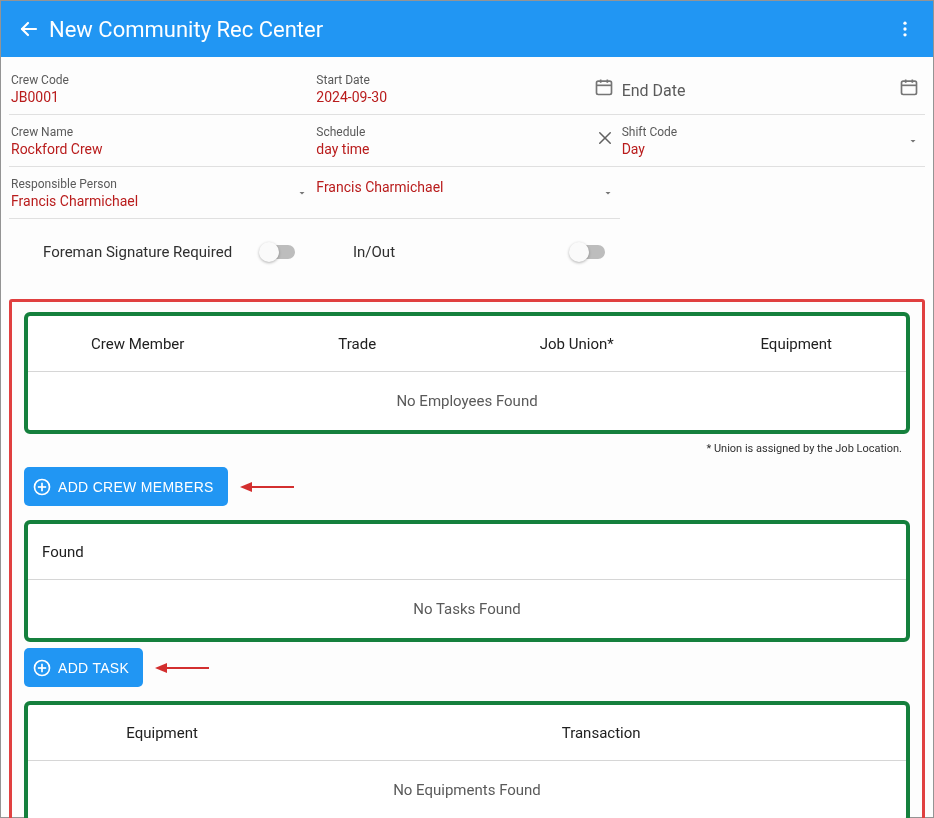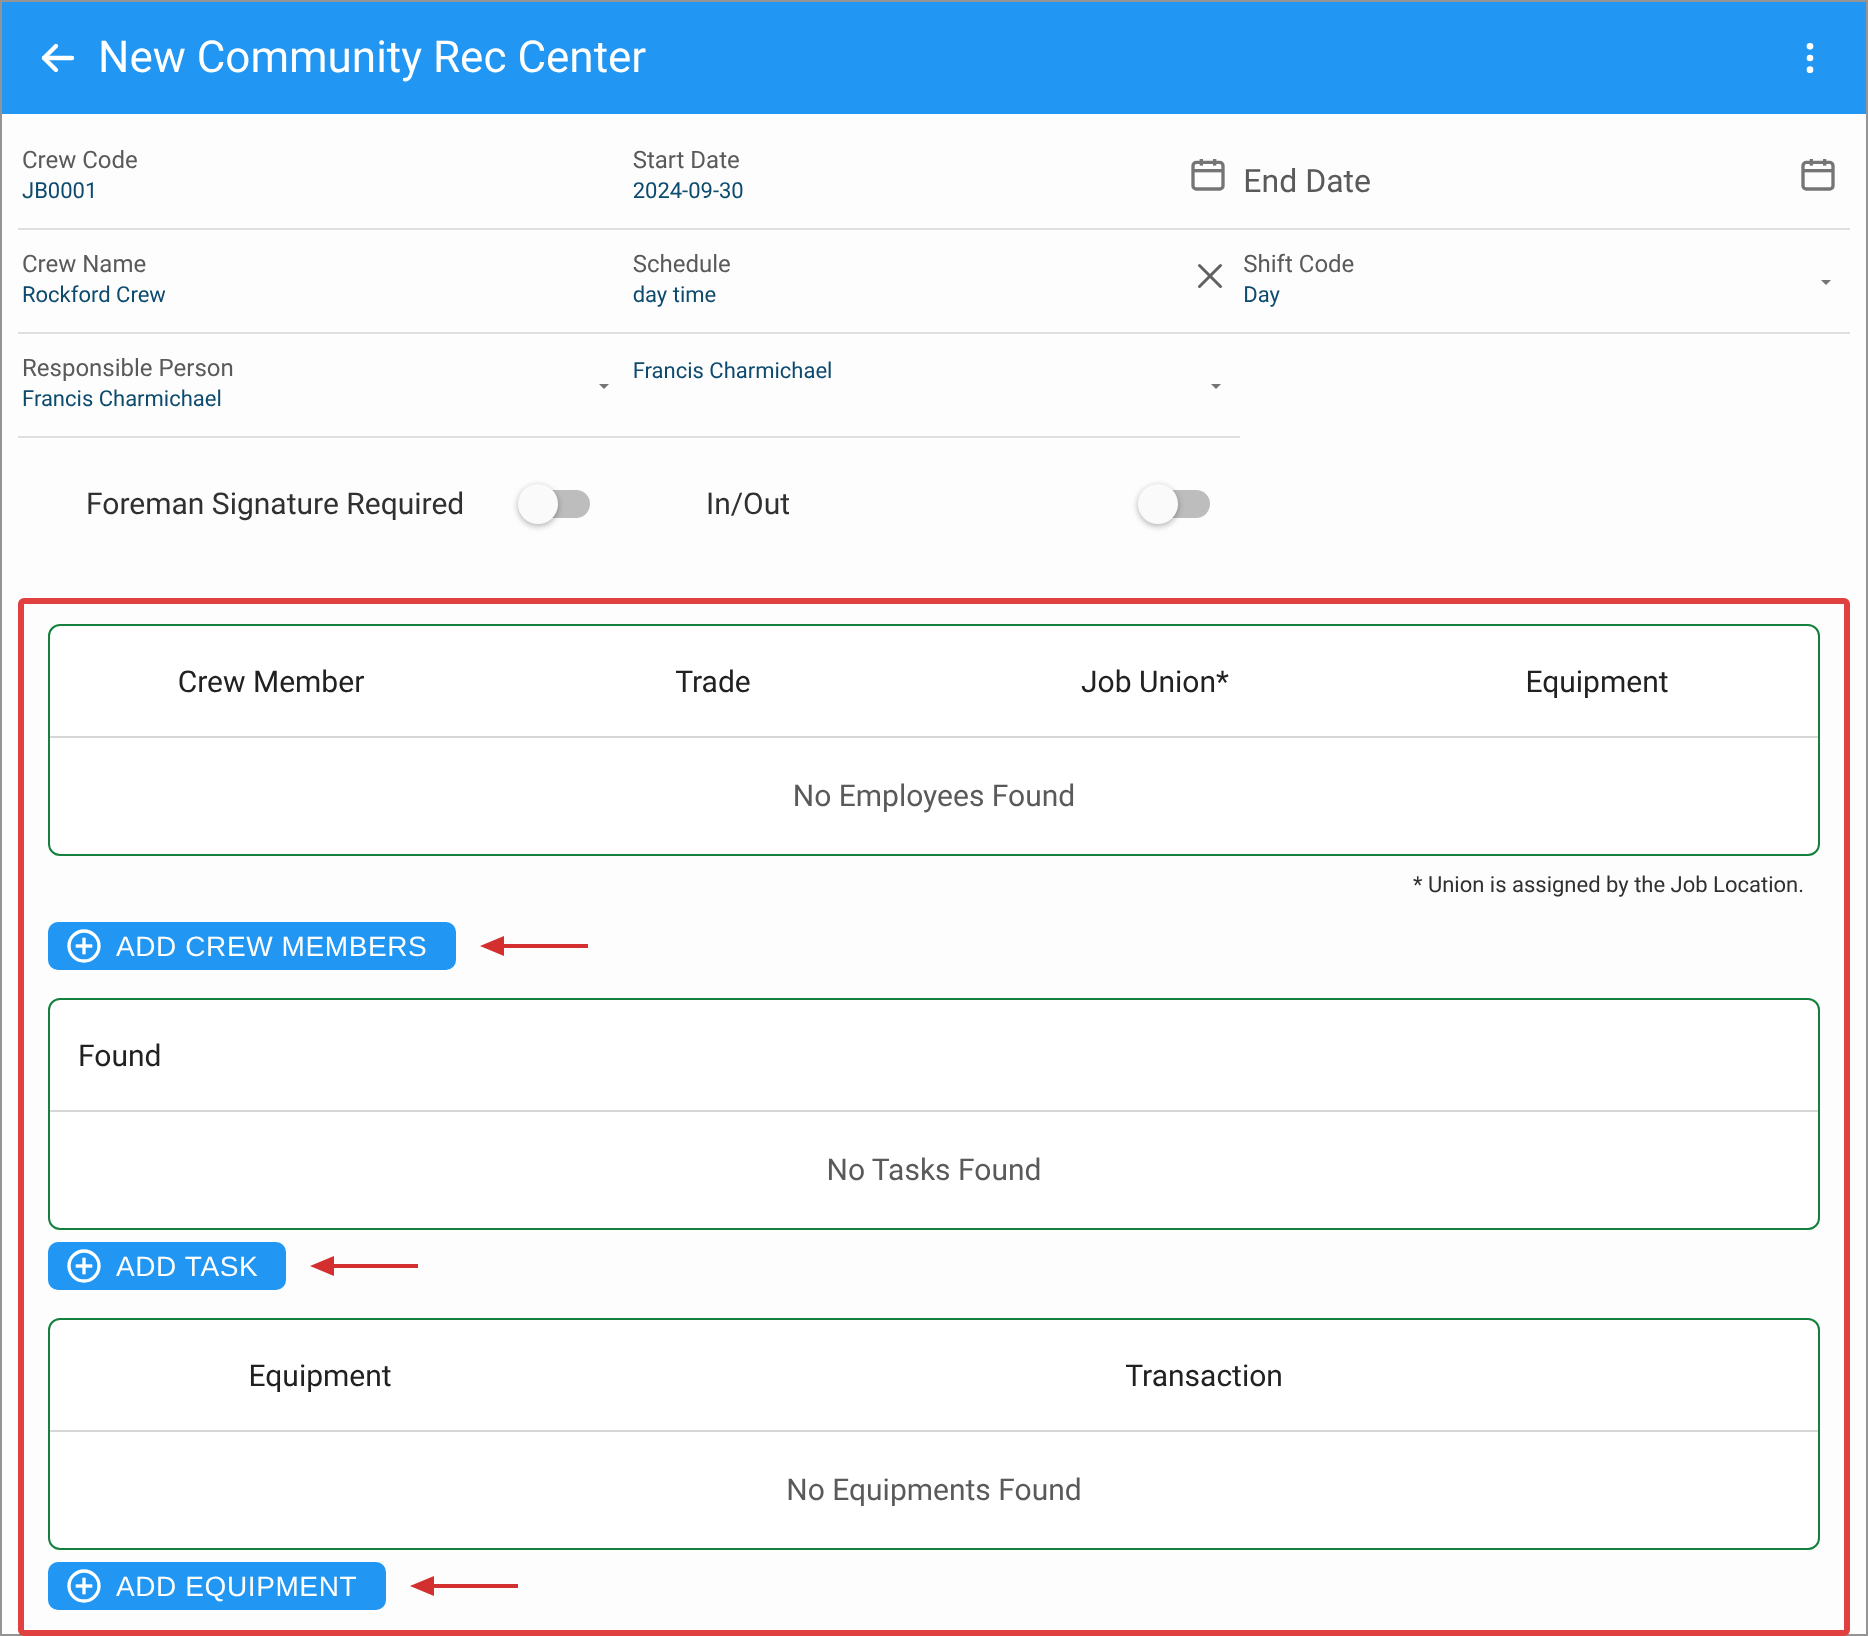--- a/index.html
+++ b/index.html
@@ -53,22 +53,22 @@
     padding: 10px 2px 0 2px;
     position: relative;
     border-bottom: 1px solid #e0e0e0;
     min-height: 52px;
   }
   .field-label {
     font-size: 12px;
     color: #5a5a5a;
   }
   .field-value {
-    font-size: 11px;
-    color: #0c4a6e;
+    font-size: 14px;
+    color: #b91c1c;
     padding: 2px 0 4px 0;
   }
   .field-placeholder {
     font-size: 16px;
     color: #5a5a5a;
     padding: 2px 0 4px 0;
   }
   .field-placeholder.big {
     font-size: 16px;
     padding-top: 8px;
@@ -113,21 +113,21 @@
     box-shadow: 0 1px 3px rgba(0,0,0,0.3);
   }
   .highlighted-section {
     margin-top: 32px;
     border: 3px solid #e04040;
     border-radius: 3px;
     padding: 10px 4px 10px 4px;
     position: relative;
   }
   .panel {
-    border: 1px solid #15803d;
+    border: 4px solid #15803d;
     border-radius: 6px;
     margin: 0 8px 0 8px;
     overflow: hidden;
     background: #fff;
   }
   .panel-header-row {
     display: flex;
     font-size: 15px;
     color: #212121;
     height: 56px;
@@ -168,21 +168,21 @@
   .add-btn-row {
     margin: 8px 0 0 8px;
     display: flex;
     align-items: center;
   }
   .add-btn {
     background: #2196f3;
     color: #fff;
     border: none;
     border-radius: 5px;
-    height: 24px;
+    height: 39px;
     padding: 0 14px 0 8px;
     font-size: 14px;
     font-weight: 500;
     letter-spacing: 0.3px;
     display: inline-flex;
     align-items: center;
     gap: 6px;
     cursor: pointer;
   }
   .add-btn svg { flex-shrink: 0; }

